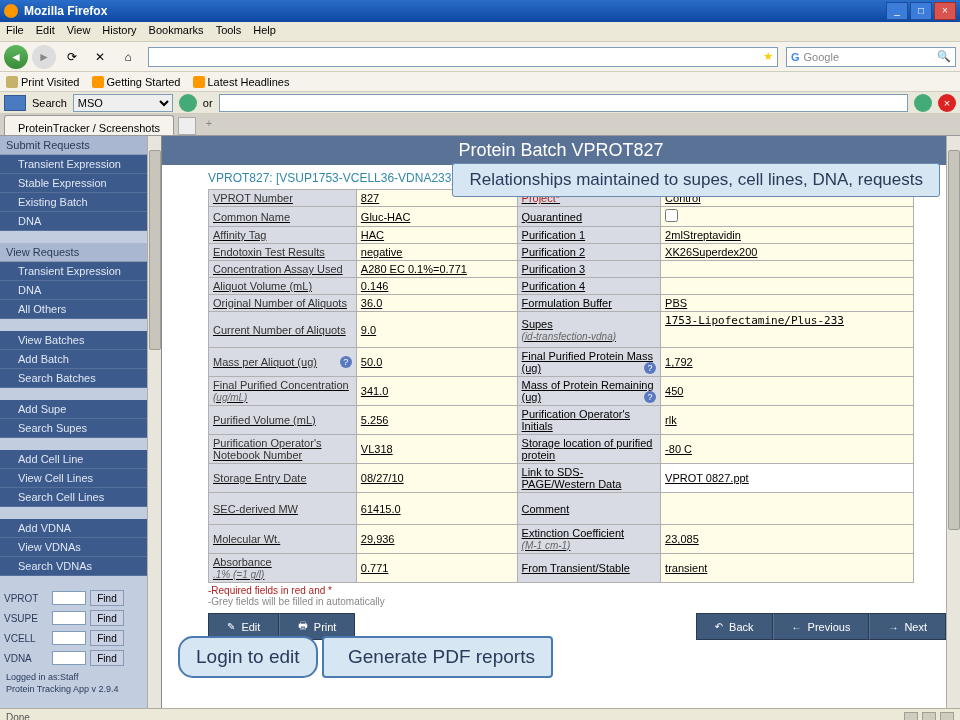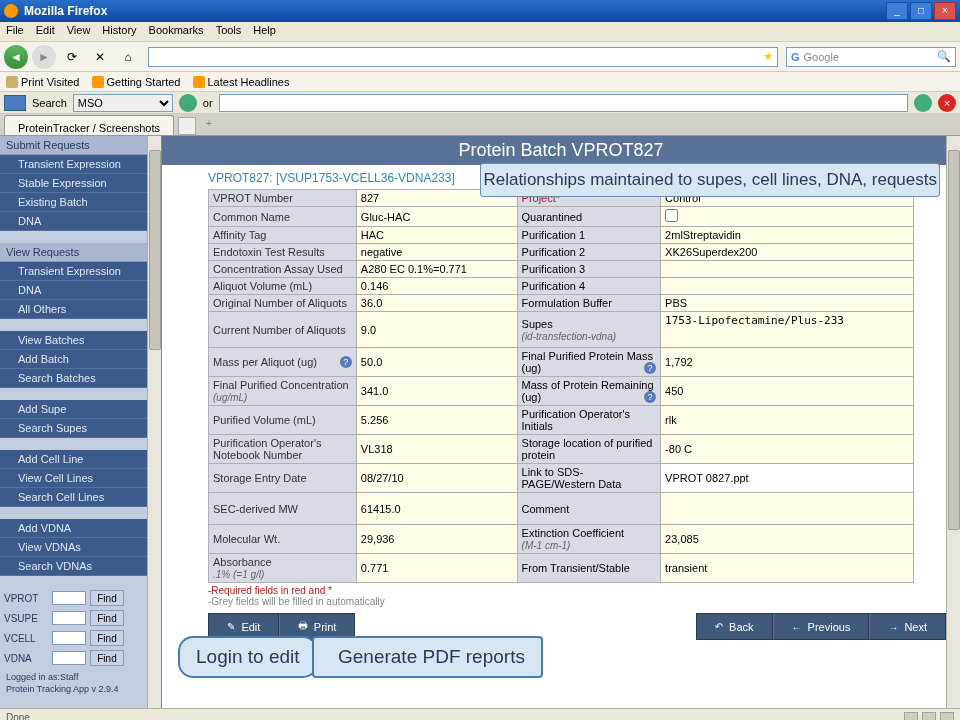--- a/index.html
+++ b/index.html
@@ -59,25 +59,25 @@
 .qf label { width: 44px; font-size: 10px; color: #2a3a5a; }
 .qf input { width: 34px; height: 14px; border: 1px solid #7f9db9; font-size: 10px; }
 .qf button { width: 34px; height: 16px; font-size: 10px; background: #c8d2e4; border: 1px solid #8a9ab4; }
 .loggedin { font-size: 9px; color: #2a3a5a; padding: 4px 6px; line-height: 1.3; }
 
 .main { flex: 1; background: #fff; position: relative; overflow: hidden; }
 .mainscroll { position: absolute; right: 0; top: 0; width: 14px; height: 100%; background: #e8e6dc; border-left: 1px solid #b0aea4; }
 .mainscroll .thumb { position: absolute; top: 14px; left: 1px; width: 12px; height: 380px; background: #c8c6bc; border: 1px solid #a0a096; border-radius: 2px; }
 
 .page-title { background: #5a7296; color: #fff; font-size: 18px; padding: 4px 0; text-align: center; }
-.callout { position: absolute; top: 27px; right: 20px; background: #d6e6f2; border: 1px solid #6a8ab0; padding: 6px 2px; font-size: 17px; color: #2a3a5a; z-index: 10; border-radius: 3px; }
+.callout { position: absolute; top: 27px; right: 20px; background: #d6e6f2; border: 1px solid #6a8ab0; padding: 6px 16px; font-size: 17px; color: #2a3a5a; z-index: 10; border-radius: 3px; }
 
 .crumb { font-size: 12px; color: #38a; padding: 6px 0 4px 46px; }
 
-.form { margin: 0 14px 0 46px; width: 706px; border-collapse: collapse; }
+.form { margin: 0 14px 0 46px; width: 706px; border-collapse: collapse; text-decoration: underline; }
 .form tr { }
 .form td { border: 1px solid #b0b0b0; padding: 2px 4px; font-size: 11px; vertical-align: middle; }
 .form td.lbl { background: #d8dbe4; width: 138px; color: #333; }
 .form td.val { background: #fffce8; width: 150px; }
 .form td.val.wide { width: 236px; }
 .form td.lbl2 { background: #d8dbe4; width: 134px; }
 .form td.req { color: #b02020; }
 .form td .sub { font-style: italic; font-size: 10px; color: #666; }
 .form td .help { float: right; width: 12px; height: 12px; background: #5a7abf; border-radius: 50%; color: #fff; text-align: center; font-size: 9px; line-height: 12px; }
 .form input[type=checkbox] { margin: 0; }
@@ -87,21 +87,21 @@
 .notes .g { color: #888; }
 
 .btnrow { padding: 0 14px 0 46px; display: flex; gap: 0; }
 .abtn { background: #405a7c; color: #fff; border: 1px solid #2a3a52; padding: 4px 18px; font-size: 11px; display: flex; align-items: center; gap: 6px; cursor: pointer; }
 .abtn + .abtn { border-left: 1px solid #5a7296; }
 .abtn .ic { font-size: 10px; }
 .btnrow .spacer { flex: 1; }
 
 .bigbtn { position: absolute; background: #d6e6f2; border: 2px solid #4a7ab0; color: #2a3a5a; font-size: 19px; padding: 8px 16px; border-radius: 4px; cursor: pointer; }
 .bigbtn.login { left: 178px; bottom: 30px; border-radius: 15px; }
-.bigbtn.pdf { left: 312px; bottom: 30px; padding-left: 24px; }
+.bigbtn.pdf { left: 322px; bottom: 30px; padding-left: 24px; }
 
 .statusbar { height: 18px; background: #ece9d8; border-top: 1px solid #b0aea4; display: flex; align-items: center; padding: 0 6px; font-size: 10px; color: #555; }
 .statusbar .sr { margin-left: auto; display: flex; gap: 4px; }
 .statusbar .sic { width: 14px; height: 12px; background: #d0cdbf; border: 1px solid #a0a096; }
 </style>
 </head>
 <body>
 
 <div class="titlebar">
   <div class="ff-icon"></div>

